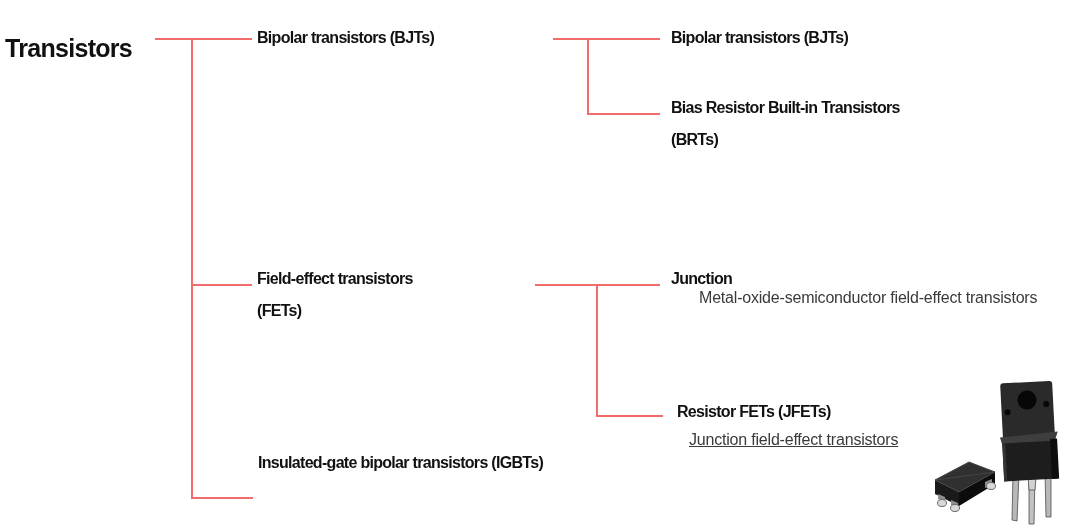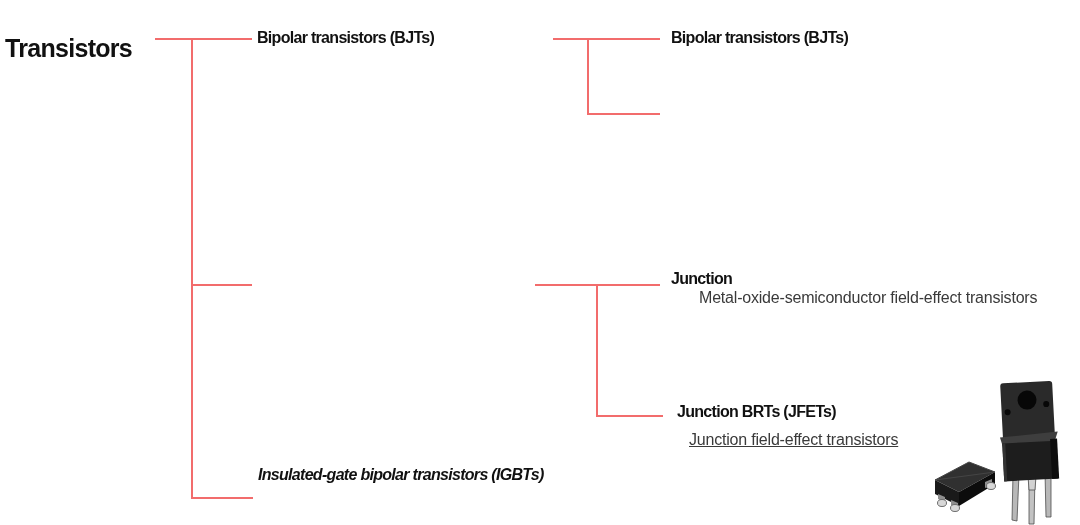--- a/index.html
+++ b/index.html
@@ -25,31 +25,37 @@
 <body style="--line: #f26c6c; --text: #111111; --subtitle: #3a3a3a;">
 
 <div style="position:absolute;inset:0;">
 
   <div class="label" style="left:5px;top:33px;font-size:25px;">Transistors</div>
 
   <div class="label" style="left:257px;top:22px;">Bipolar transistors (BJTs)</div>
 
   <div class="label" style="left:671px;top:22px;">Bipolar transistors (BJTs)</div>
 
+  <div class="label two-line" style="left:671px;top:92px;">
+    <div>Bias Resistor Built-in Transistors</div>
+    <div>(BRTs)</div>
+  </div>
 
   <div class="label two-line" style="left:257px;top:263px;">
+    <div>Field-effect transistors</div>
+    <div>(FETs)</div>
   </div>
 
   <div class="label" style="left:671px;top:263px;">Junction</div>
   <div class="subtitle" style="left:699px;top:289px;">Metal-oxide-semiconductor field-effect transistors</div>
 
-  <div class="label" style="left:677px;top:396px;">Junction BRTs (JFETs)</div>
+  <div class="label" style="left:677px;top:396px;">Resistor FETs (JFETs)</div>
   <div class="subtitle" style="left:689px;top:431px;text-decoration:underline;">Junction field-effect transistors</div>
 
-  <div class="label" style="left:258px;top:459px;font-style:italic;">Insulated-gate bipolar transistors (IGBTs)</div>
+  <div class="label" style="left:258px;top:447px;">Insulated-gate bipolar transistors (IGBTs)</div>
 
   <div class="edge h" style="left:155px;top:38px;width:97px;"></div>
   <div class="edge v" style="left:191px;top:38px;height:461px;"></div>
   <div class="edge h" style="left:191px;top:284px;width:61px;"></div>
   <div class="edge h" style="left:191px;top:497px;width:62px;"></div>
 
   <div class="edge h" style="left:553px;top:38px;width:107px;"></div>
   <div class="edge v" style="left:587px;top:38px;height:77px;"></div>
   <div class="edge h" style="left:587px;top:113px;width:73px;"></div>
 

